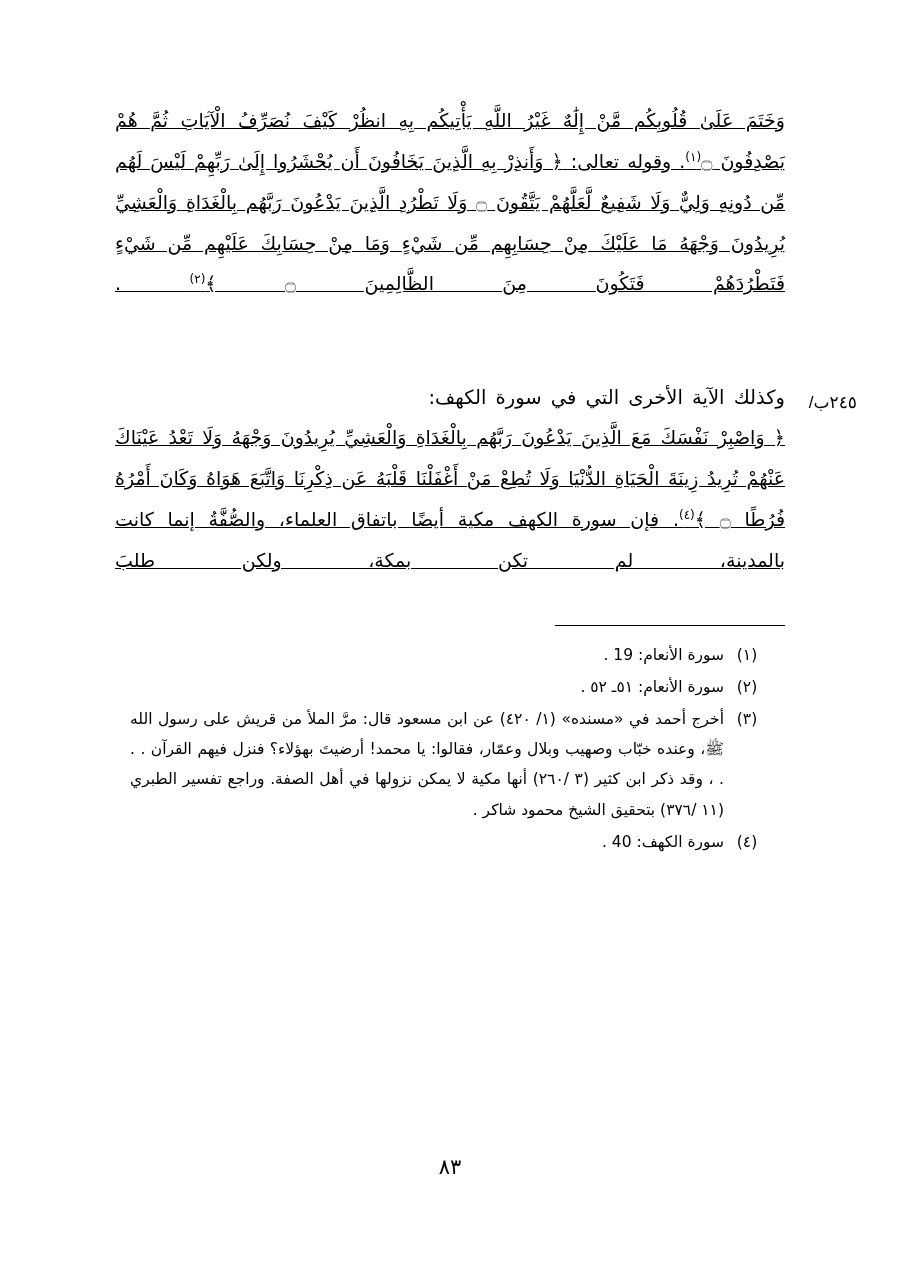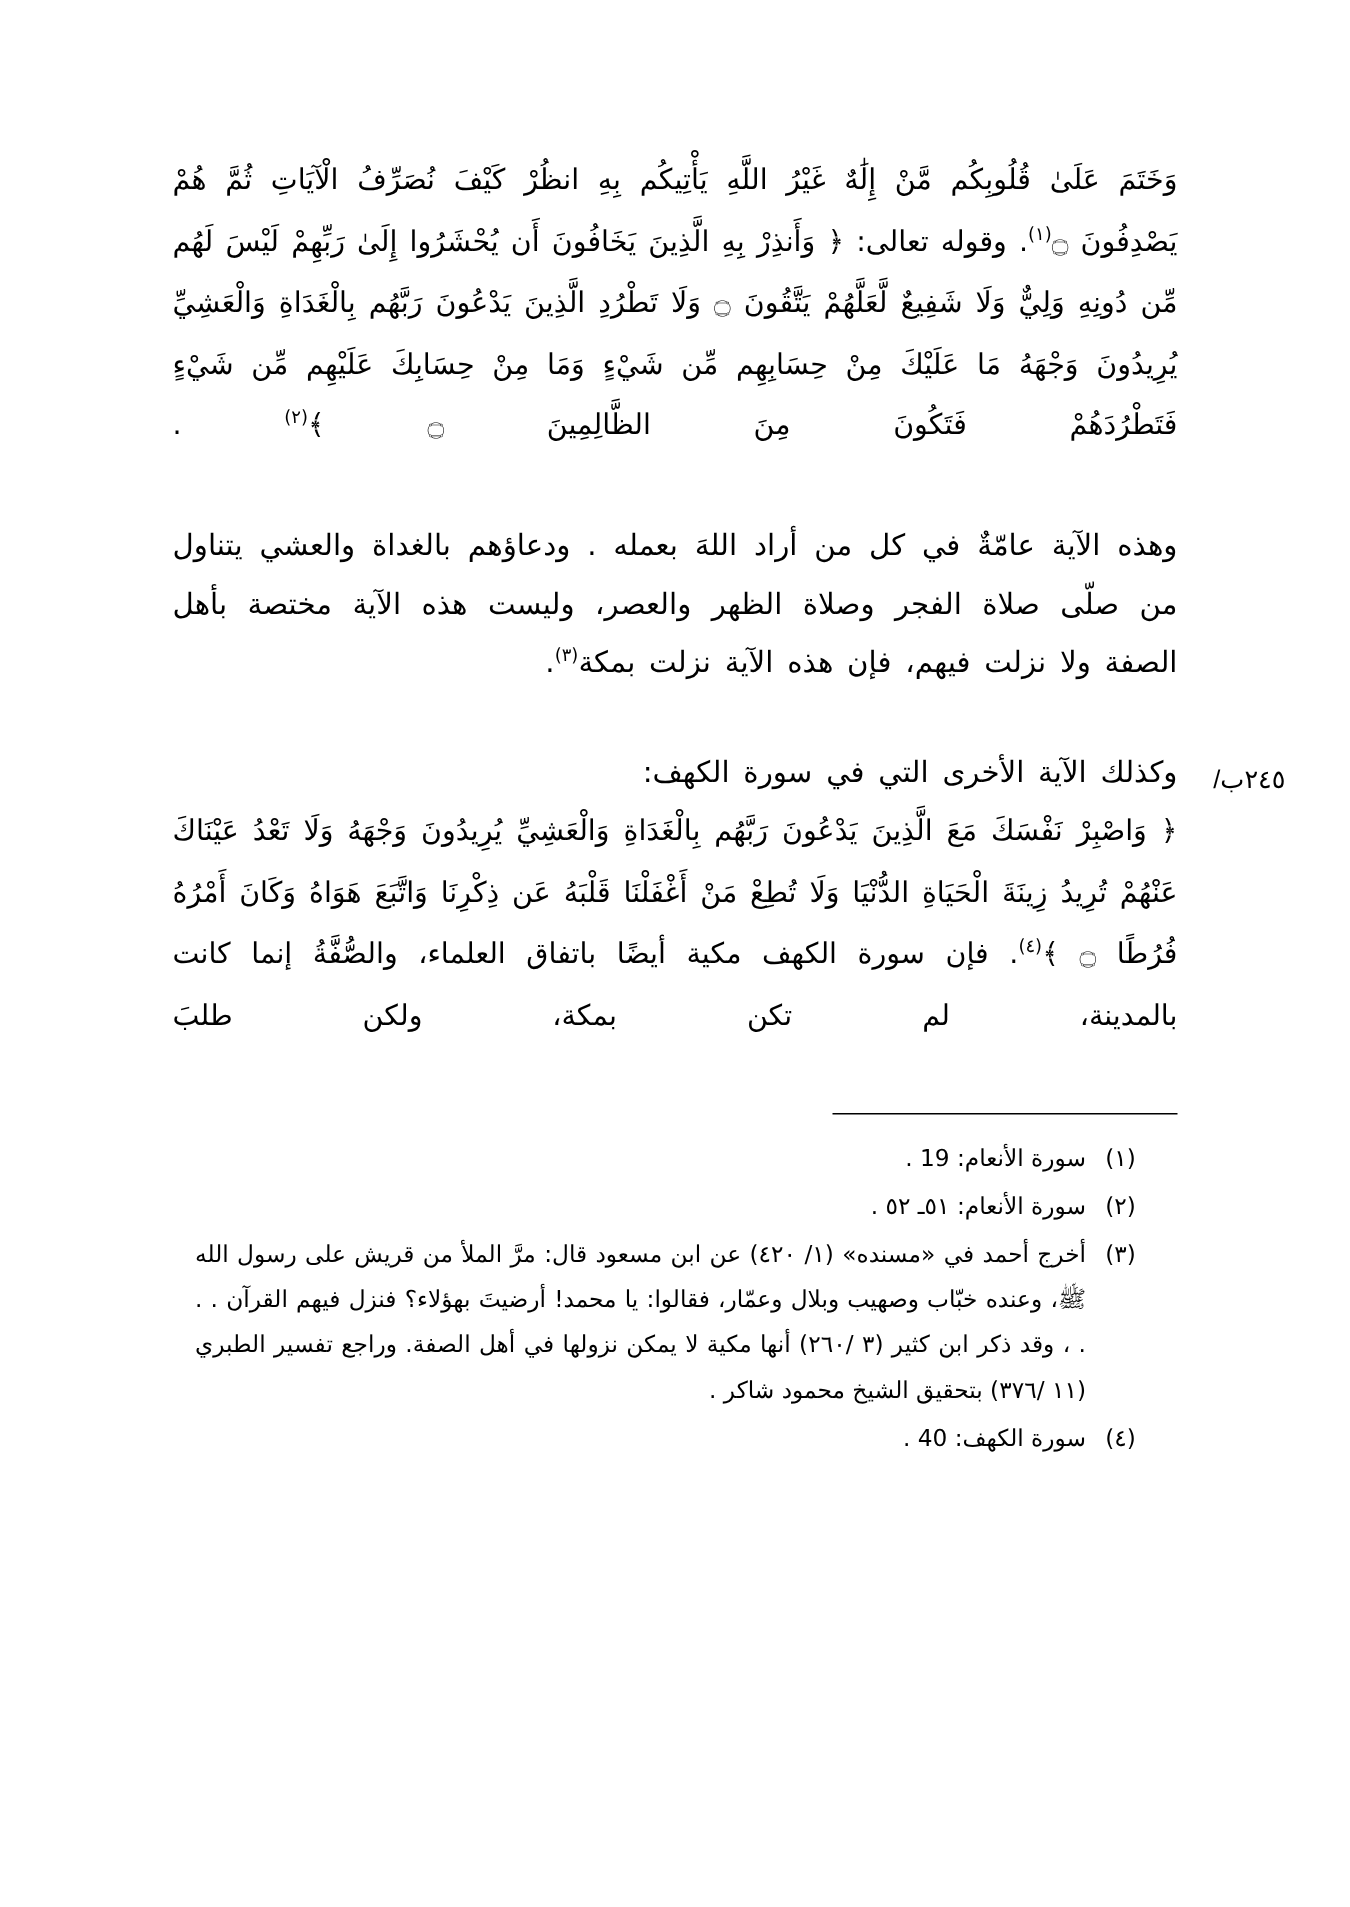--- a/index.html
+++ b/index.html
@@ -27,20 +27,21 @@
   .quran-block {
     direction: rtl;
     text-align: justify;
     text-align-last: justify;
     font-family: "DejaVu Sans", "Liberation Sans", sans-serif;
     font-size: 19px;
     line-height: 2.15;
     letter-spacing: 0px;
     word-spacing: 2px;
     margin: 0 0 14px 0;
+    text-decoration: underline;
   }
   .quran-block.first {
     margin-top: 0;
     text-align-last: justify;
   }
   .prose {
     direction: rtl;
     text-align: justify;
     text-align-last: right;
     font-family: "DejaVu Sans", "Liberation Sans", sans-serif;
@@ -123,23 +124,20 @@
 
 <div class="page">
 
   <div class="quran-block first">
     <span>وَخَتَمَ عَلَىٰ قُلُوبِكُم مَّنْ إِلَٰهٌ غَيْرُ اللَّهِ يَأْتِيكُم بِهِ انظُرْ كَيْفَ نُصَرِّفُ الْآيَاتِ ثُمَّ هُمْ يَصْدِفُونَ ۝</span><span class="sup">(١)</span><span>. وقوله تعالى:</span>
     <span>﴿ وَأَنذِرْ بِهِ الَّذِينَ يَخَافُونَ أَن يُحْشَرُوا إِلَىٰ رَبِّهِمْ لَيْسَ لَهُم مِّن دُونِهِ وَلِيٌّ وَلَا شَفِيعٌ لَّعَلَّهُمْ يَتَّقُونَ ۝ وَلَا تَطْرُدِ الَّذِينَ يَدْعُونَ رَبَّهُم بِالْغَدَاةِ وَالْعَشِيِّ يُرِيدُونَ وَجْهَهُ مَا عَلَيْكَ مِنْ حِسَابِهِم مِّن شَيْءٍ وَمَا مِنْ حِسَابِكَ عَلَيْهِم مِّن شَيْءٍ فَتَطْرُدَهُمْ فَتَكُونَ مِنَ الظَّالِمِينَ ۝ ﴾</span><span class="sup">(٢)</span> .
   </div>
 
   <div class="para-spacer"></div>
 
-  <div class="prose">
-    <span>وهذه الآية عامّةٌ في كل من أراد اللهَ بعمله . ودعاؤهم بالغداة والعشي يتناول من صلّى صلاة الفجر وصلاة الظهر والعصر، وليست هذه الآية مختصة بأهل الصفة ولا نزلت فيهم، فإن هذه الآية نزلت بمكة</span><span class="sup">(٣)</span><span>.</span>
-  </div>
 
   <div class="big-spacer"></div>
 
   <div class="marginal-row">
     <div class="folio-mark">٢٤٥ب/</div>
     <div class="prose">
       <span>وكذلك الآية الأخرى التي في سورة الكهف:</span>
     </div>
   </div>
 
@@ -163,14 +161,15 @@
     <div class="fn">
       <div class="fn-num">(٣)</div>
       <div class="fn-text">أخرج أحمد في «مسنده» (١/ ٤٢٠) عن ابن مسعود قال: مرَّ الملأ من قريش على رسول الله ﷺ، وعنده خبّاب وصهيب وبلال وعمّار، فقالوا: يا محمد! أرضيتَ بهؤلاء؟ فنزل فيهم القرآن . . . ، وقد ذكر ابن كثير (٣ /٢٦٠) أنها مكية لا يمكن نزولها في أهل الصفة. وراجع تفسير الطبري (١١ /٣٧٦) بتحقيق الشيخ محمود شاكر .</div>
     </div>
     <div class="fn">
       <div class="fn-num">(٤)</div>
       <div class="fn-text">سورة الكهف: 40 .</div>
     </div>
   </div>
 
+  <div class="page-number">٨٣</div>
 
 </div>
 
 </body></html>

